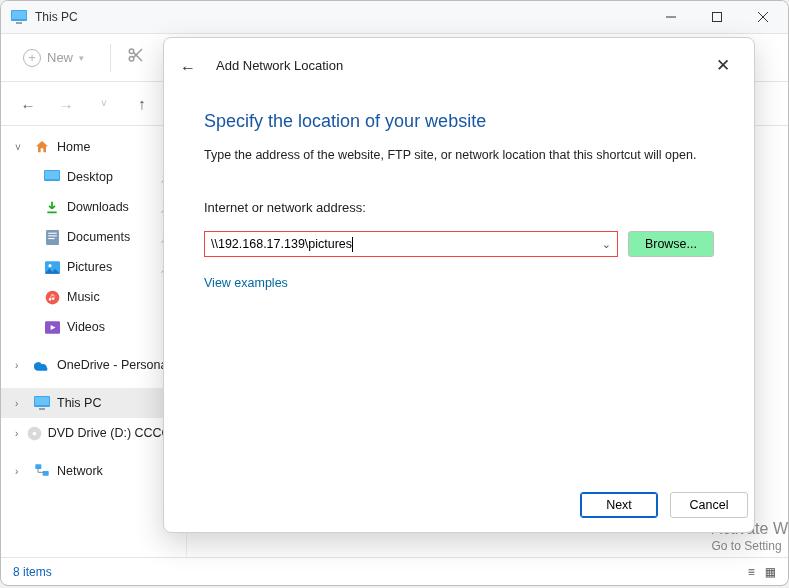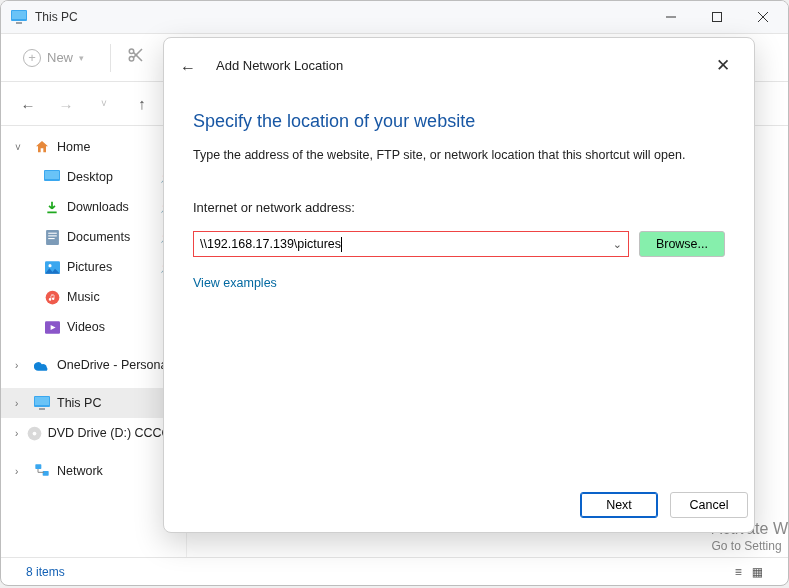--- a/index.html
+++ b/index.html
@@ -35,30 +35,30 @@
 .tree-item { display: flex; align-items: center; height: 30px; padding: 0 8px 0 14px; gap: 6px; font-size: 12.5px; color: #222; }
 .tree-item .chev { width: 12px; color: #6d6d6d; font-size: 10px; }
 .tree-item .icon { width: 18px; display: flex; justify-content: center; }
 .tree-item .pin { color: #808080; font-size: 11px; margin-left: auto; padding-right:4px;}
 .tree-item.level2 { padding-left: 42px; }
 .tree-item.selected { background: #ececec; }
 .tree-gap { height: 8px; }
 .content { flex: 1; }
 
 
-.statusbar { height: 28px; border-top: 1px solid #e5e5e5; display: flex; align-items: center; padding: 0 25px; font-size: 12px; color: #1361b5; }
+.statusbar { height: 28px; border-top: 1px solid #e5e5e5; display: flex; align-items: center; padding: 0 12px; font-size: 12px; color: #1361b5; }
 .statusbar .right { margin-left: auto; display: flex; gap: 10px; color: #555; }
 
 
 .dialog { position: absolute; left: 163px; top: 37px; width: 592px; height: 496px; background: #fff; border: 1px solid #cfcfcf; border-radius: 8px; box-shadow: 0 10px 30px rgba(0,0,0,0.18); display: flex; flex-direction: column; }
 .dialog-head { height: 55px; display: flex; align-items: center; padding: 0 16px; }
 .dialog-head .back { width: 28px; color: #333; font-size: 16px; }
 .dialog-head .dtitle { font-size: 13px; color: #222; margin-left: 8px; }
 .dialog-head .close { margin-left: auto; width: 30px; height: 30px; display: flex; align-items: center; justify-content: center; font-size: 17px; color: #333; }
-.dialog-body { padding: 0 29px; flex: 1; }
+.dialog-body { padding: 0 40px; flex: 1; }
 .dialog-body h2 { color: #1857a4; font-weight: 400; font-size: 18px; margin: 18px 0 16px; }
 .dialog-body .desc { font-size: 12.5px; color: #222; margin-bottom: 38px; }
 .field-label { font-size: 13px; color: #222; margin-bottom: 16px; }
 .field-row { display: flex; gap: 10px; margin-bottom: 16px; }
 .combo { flex: 1; height: 26px; border: 1px solid #ef4444; display: flex; align-items: center; padding: 0 6px; font-size: 12.5px; background: #fff; position: relative; }
 .combo .caret { position: absolute; right: 6px; color: #555; font-size: 11px; }
 .cursor { border-right: 1px solid #000; height: 15px; display: inline-block; vertical-align: middle; }
 .btn { height: 26px; padding: 0 16px; font-size: 12.5px; border: 1px solid #c0c0c0; background: #86efac; border-radius: 3px; display: flex; align-items: center; }
 .link { color: #0369a1; font-size: 12.5px; text-decoration: none; }
 .dialog-foot { height: 54px; border-top: 0; display: flex; align-items: center; justify-content: flex-end; gap: 12px; padding: 0 6px; }

